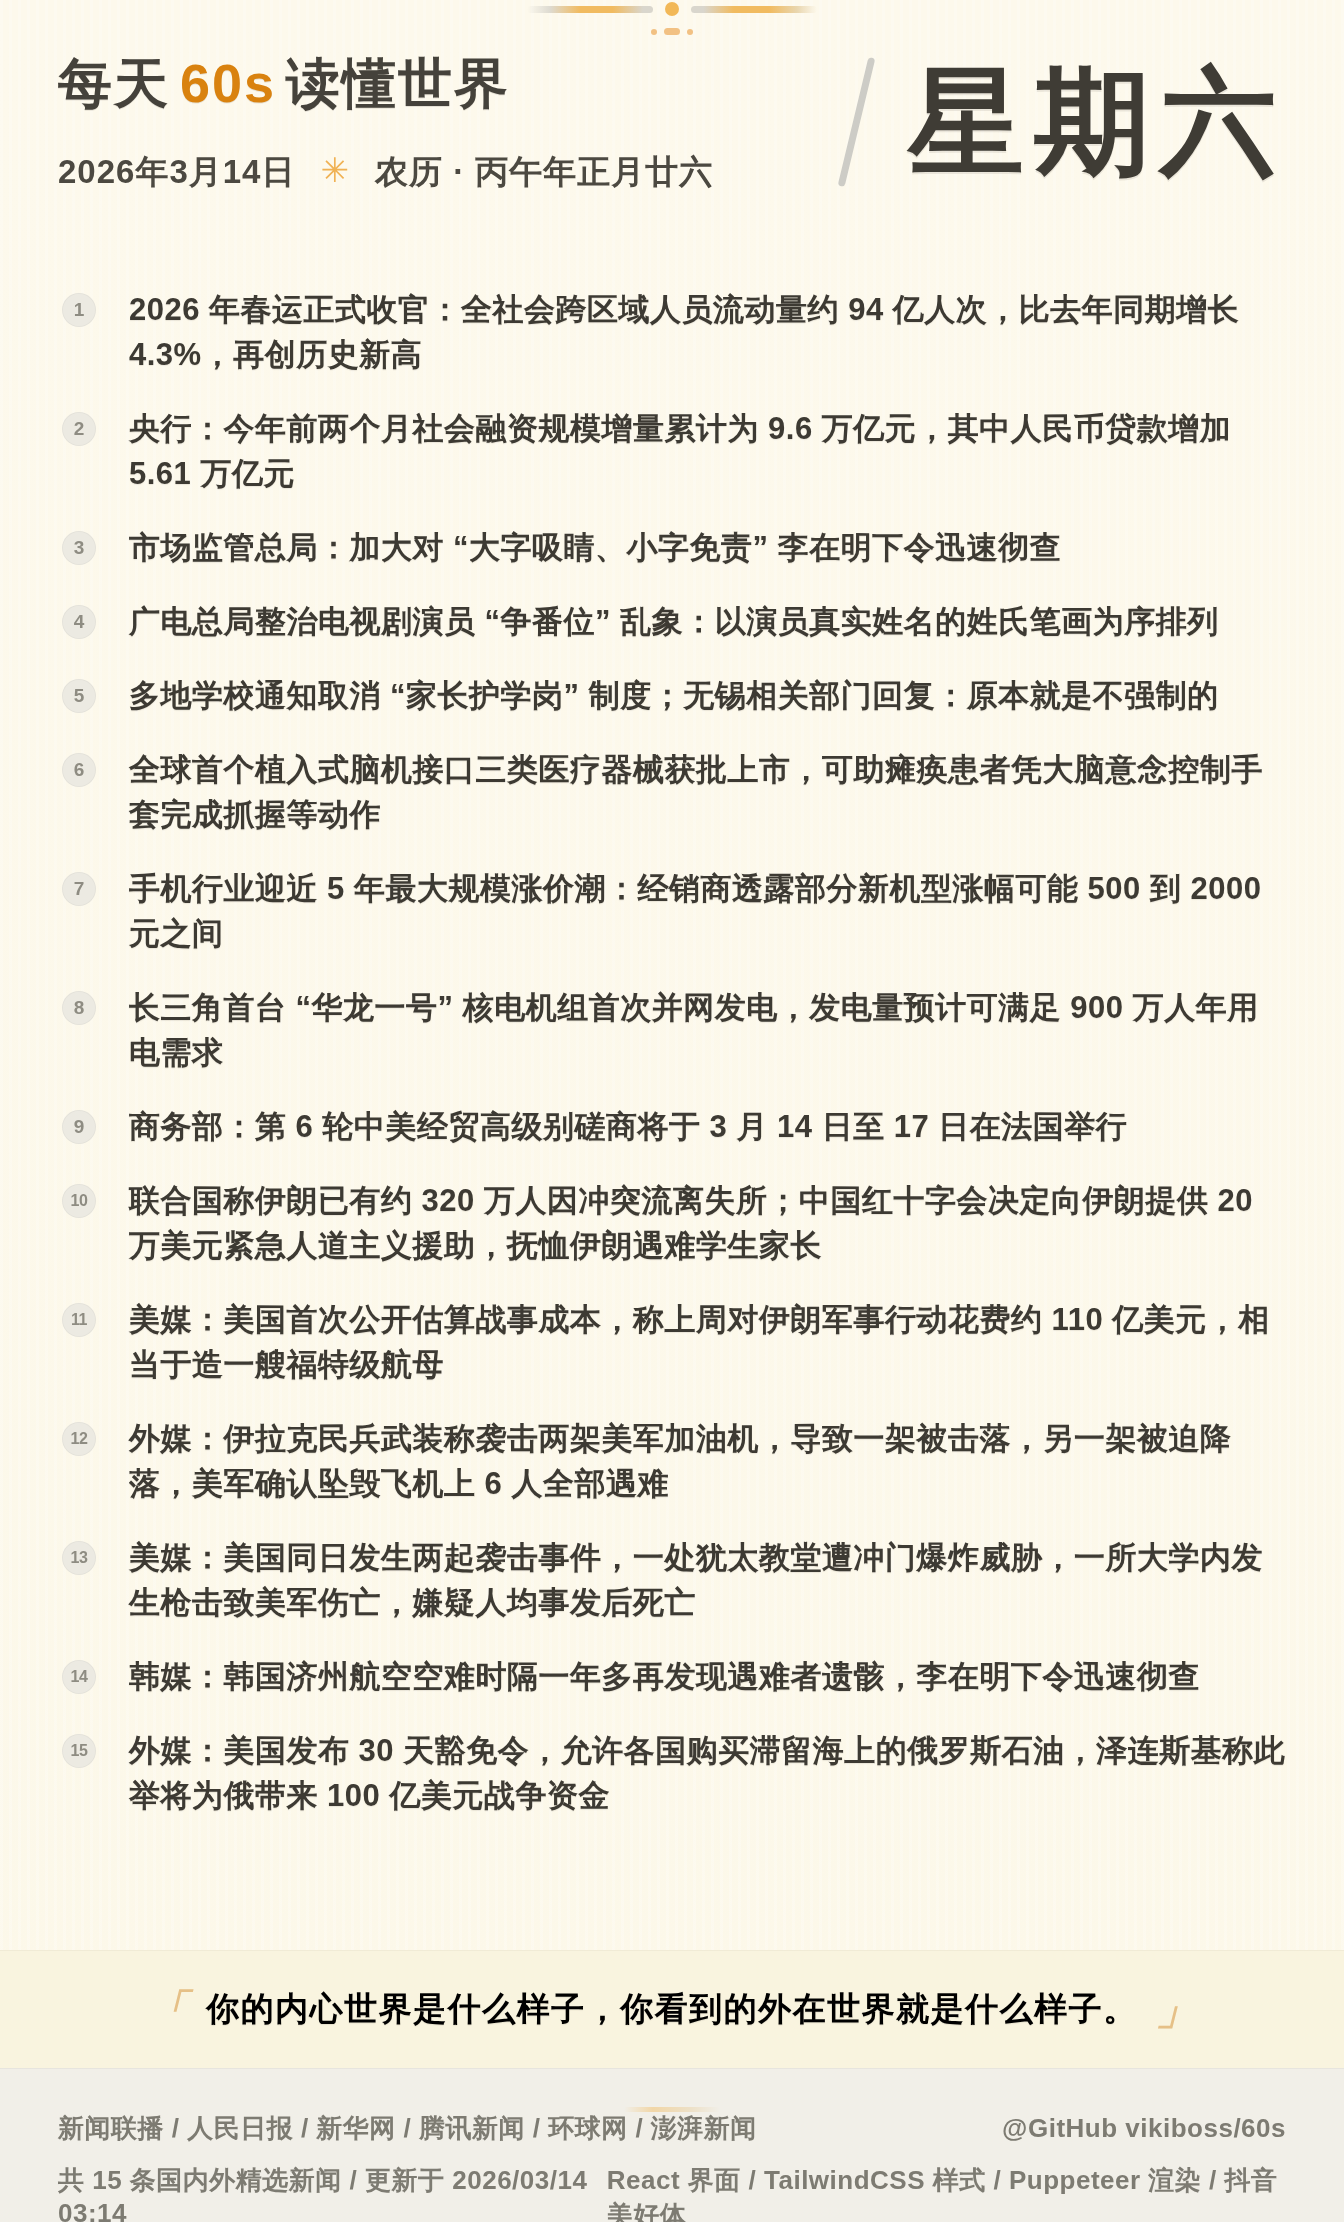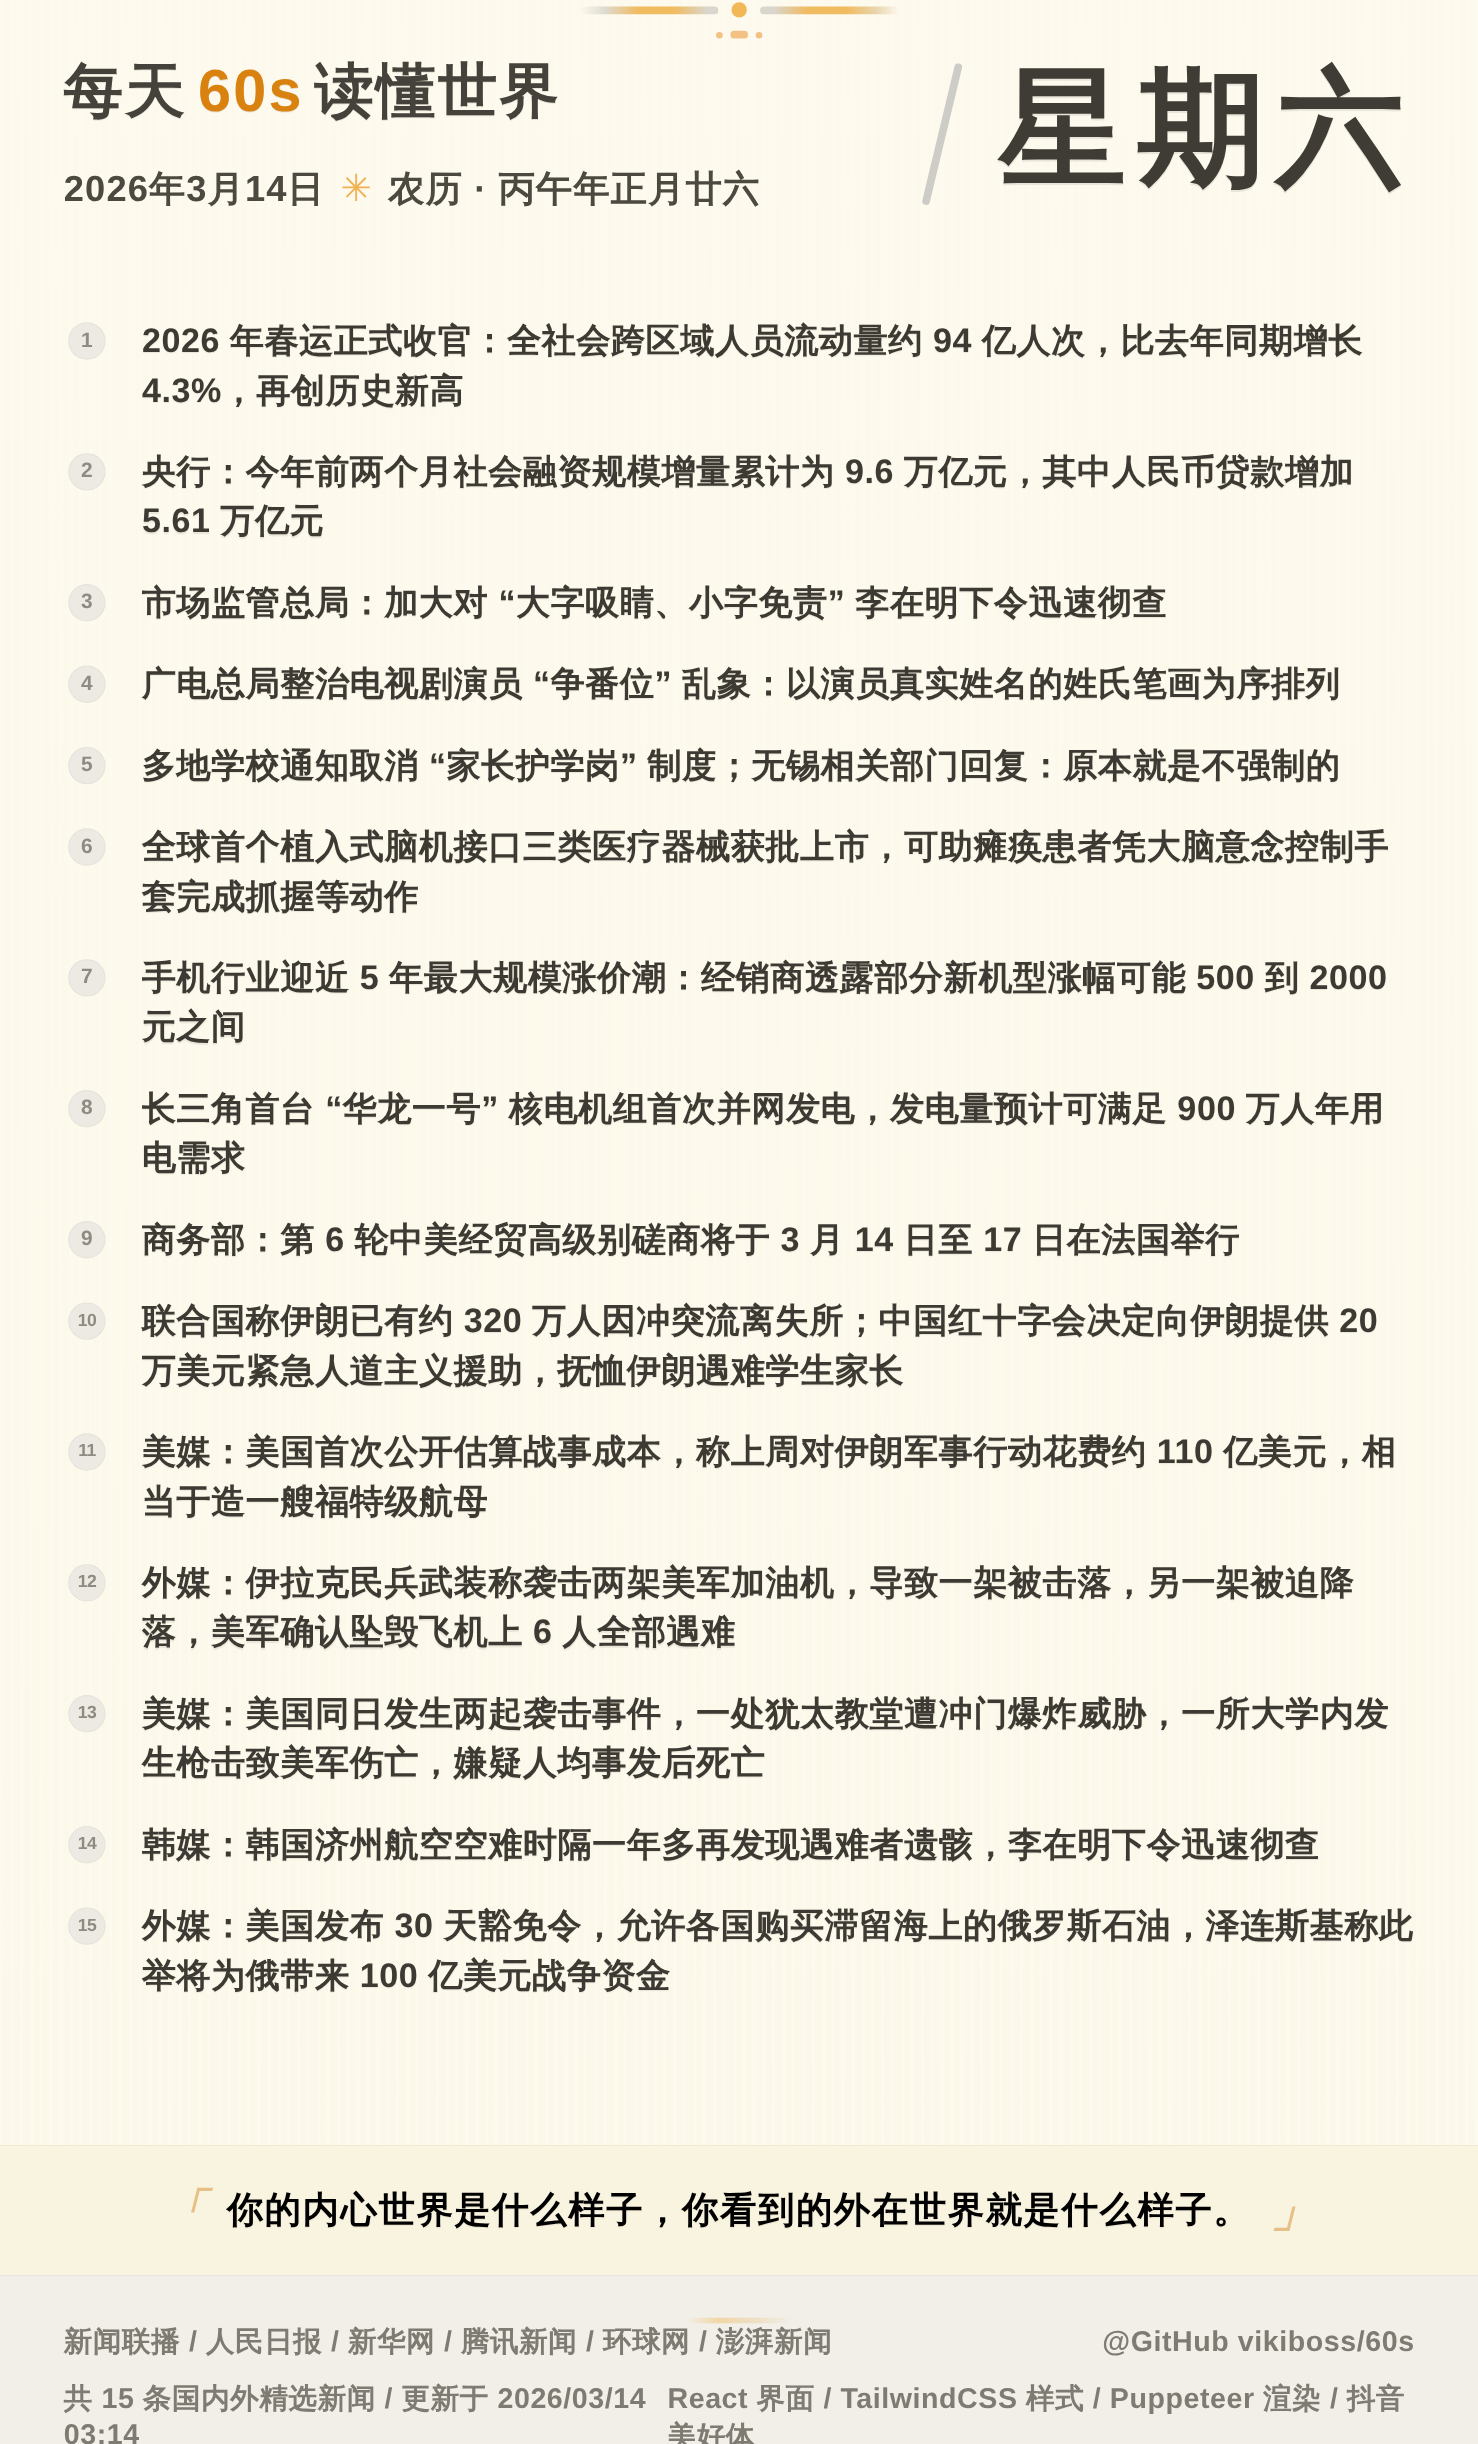--- a/index.html
+++ b/index.html
@@ -44,25 +44,25 @@
     display: flex; justify-content: space-between; align-items: flex-start;
     padding: 12px 58px 0 58px;
   }
   .page-title {
     font-size: 54px; font-weight: 700; color: #45423b; line-height: 1.18;
     letter-spacing: 2px; text-shadow: 0 1px 0 rgba(64,60,50,0.12);
     white-space: nowrap;
   }
   .page-title .hl { color: #d9820f; margin: 0 10px; }
   .date-line {
-    margin-top: 34px; display: flex; align-items: center; gap: 14px;
+    margin-top: 34px; display: flex; gap: 25px;
     font-size: 33px; font-weight: 700; color: #4c4941; letter-spacing: 1px;
   }
   .asterisk { color: #f0b254; font-size: 34px; font-weight: 400; }
-  .weekday-block { display: flex; align-items: center; margin-top: -6px; }
+  .weekday-block { display: flex; align-items: flex-end; margin-top: -6px; }
   .slash-divider {
     width: 7px; height: 132px; border-radius: 4px; background: #cdccc6;
     transform: rotate(13.5deg); margin: 10px 48px 0 0;
   }
   .weekday {
     font-size: 116px; font-weight: 700; color: #3f3c35; line-height: 1.12;
     letter-spacing: 10px; text-shadow: 0 2px 0 rgba(64,60,50,0.10);
     white-space: nowrap;
   }
 

